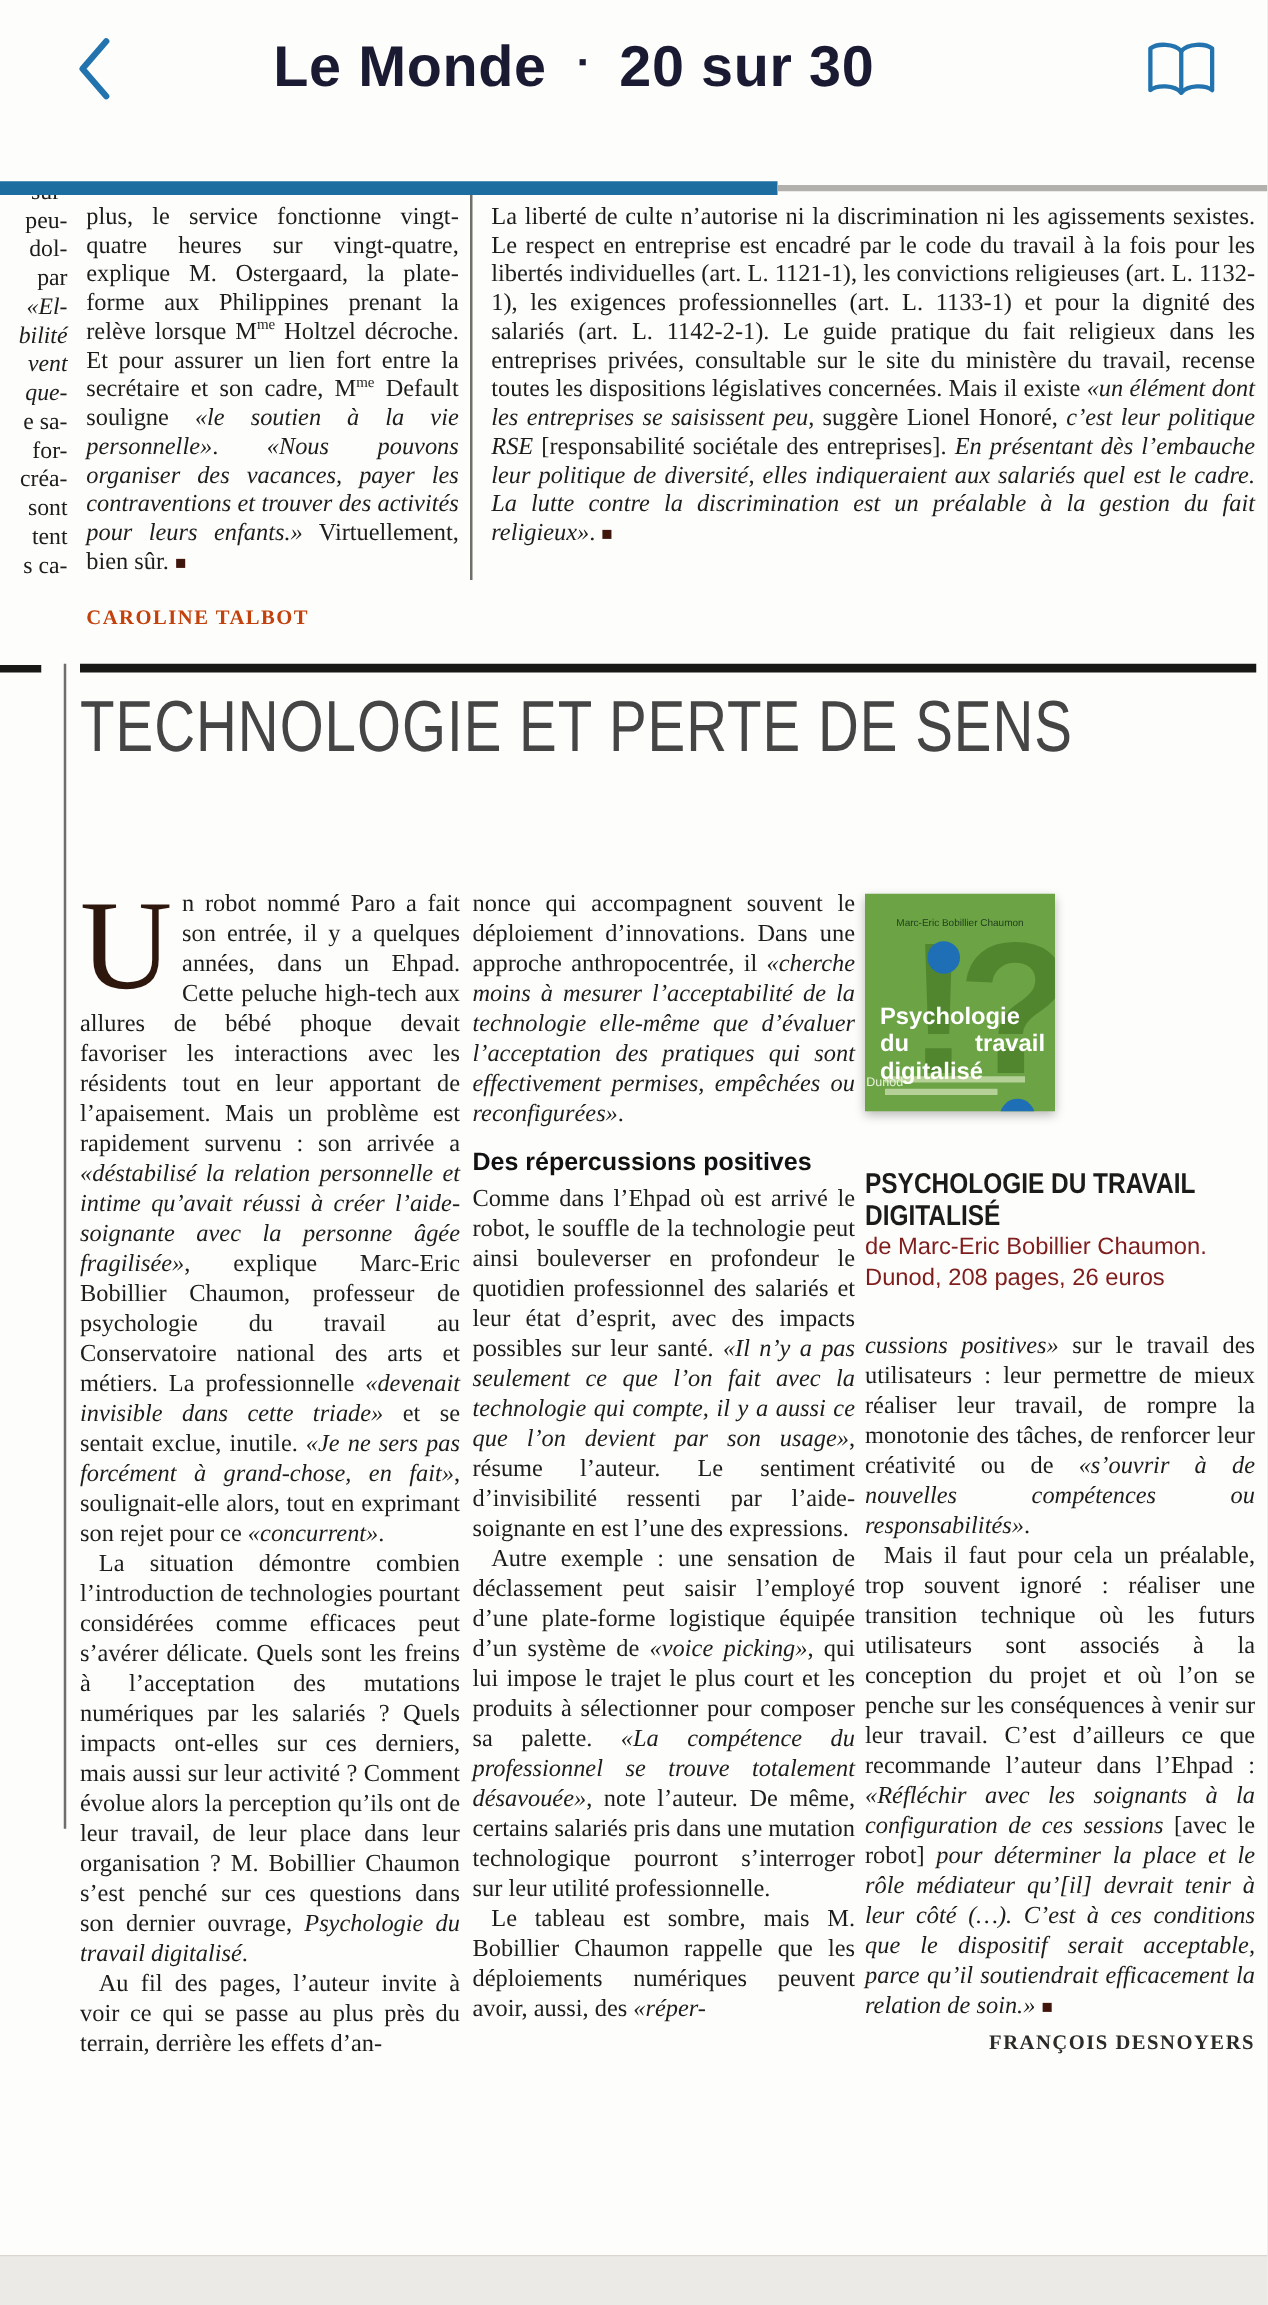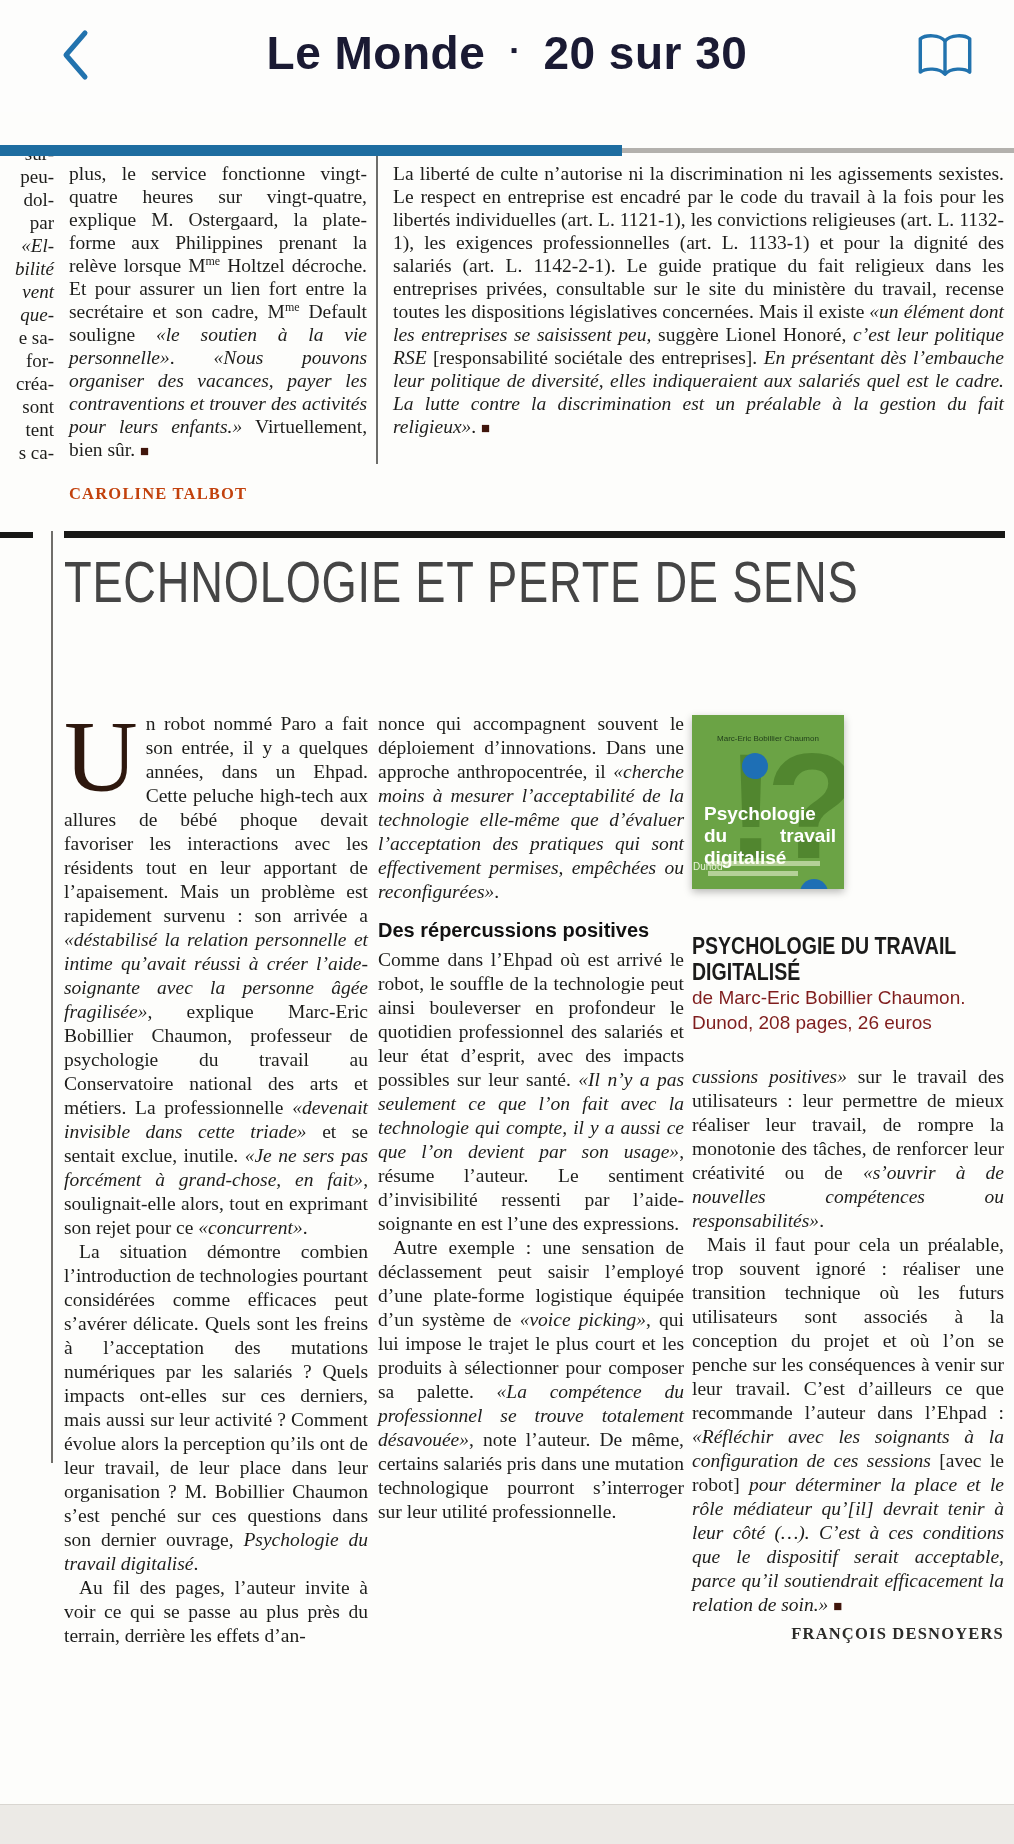--- a/index.html
+++ b/index.html
@@ -1,21 +1,21 @@
 <!DOCTYPE html>
 <html lang="fr"><head>
 <meta charset="utf-8">
 <style>
   html,body{margin:0;padding:0;background:#e9e7e4;}
   .screen{position:relative;width:1014px;height:1844px;background:#f0efec;overflow:hidden;
           font-family:"Liberation Serif",serif;color:#1d1d1b;}
   
   .app-header{position:absolute;left:0;top:0;width:1014px;height:112px;background:#fdfdfc;z-index:5;}
   .back-btn{position:absolute;left:52px;top:28px;width:46px;height:58px;display:flex;align-items:center;justify-content:center;cursor:pointer;}
-  .hdr-title{position:absolute;left:0;top:26px;width:1014px;text-align:center;
+  .hdr-title{position:absolute;left:0;top:26px;width:918px;text-align:center;
              font-family:"Liberation Sans",sans-serif;font-weight:700;font-size:46px;color:#1a1a33;letter-spacing:.5px;}
   .hdr-sep{font-size:20px;vertical-align:middle;position:relative;top:-6px;margin:0 12px;}
   .reader-btn{position:absolute;left:912px;top:30px;width:66px;height:56px;display:flex;align-items:center;justify-content:center;cursor:pointer;}
   
   .page{position:absolute;left:0;top:112px;width:1014px;height:1692px;background:#fdfdfb;}
   .bottom-strip{position:absolute;left:0;top:1804px;width:1014px;height:40px;background:#eceae6;border-top:1px solid #d9d6d1;}
   
   .blue-bar{position:absolute;left:0;top:33px;width:622px;height:11px;background:#1e6da0;z-index:3;}
   .gray-line{position:absolute;left:622px;top:36px;width:392px;height:5px;background:#b3b1ad;z-index:3;}
   .frag-col{position:absolute;left:0;top:30px;width:54px;text-align:right;font-size:19px;line-height:23px;}
@@ -133,20 +133,21 @@
       <p><span class="dropcap">U</span><span><span>n robot nommé Paro a fait son entrée, il y a quelques années, dans un Ehpad. Cette peluche high-tech aux allures de bébé phoque devait favoriser les interactions avec les résidents tout en leur apportant de l’apaisement. Mais un problème est rapidement survenu : son arrivée a </span><span class="it">«déstabilisé la relation personnelle et intime qu’avait réussi à créer l’aide-soignante avec la personne âgée fragilisée»</span><span>, explique Marc-Eric Bobillier Chaumon, professeur de psychologie du travail au Conservatoire national des arts et métiers. La professionnelle </span><span class="it">«devenait invisible dans cette triade»</span><span> et se sentait exclue, inutile. </span><span class="it">«Je ne sers pas forcément à grand-chose, en fait»</span><span>, soulignait-elle alors, tout en exprimant son rejet pour ce </span><span class="it">«concurrent»</span><span>.</span></span></p>
       <p class="indent"><span>La situation démontre combien l’introduction de technologies pourtant considérées comme efficaces peut s’avérer délicate. Quels sont les freins à l’acceptation des mutations numériques par les salariés ? Quels impacts ont-elles sur ces derniers, mais aussi sur leur activité ? Comment évolue alors la perception qu’ils ont de leur travail, de leur place dans leur organisation ? M. Bobillier Chaumon s’est penché sur ces questions dans son dernier ouvrage, </span><span class="it">Psychologie du travail digitalisé</span><span>.</span></p>
       <p class="indent"><span>Au fil des pages, l’auteur invite à voir ce qui se passe au plus près du terrain, derrière les effets d’an-</span></p>
     </div>
 
     <div class="col col2">
       <p><span>nonce qui accompagnent souvent le déploiement d’innovations. Dans une approche anthropocentrée, il </span><span class="it">«cherche moins à mesurer l’acceptabilité de la technologie elle-même que d’évaluer l’acceptation des pratiques qui sont effectivement permises, empêchées ou reconfigurées»</span><span>.</span></p>
       <h3 class="subhead">Des répercussions positives</h3>
       <p><span>Comme dans l’Ehpad où est arrivé le robot, le souffle de la technologie peut ainsi bouleverser en profondeur le quotidien professionnel des salariés et leur état d’esprit, avec des impacts possibles sur leur santé. </span><span class="it">«Il n’y a pas seulement ce que l’on fait avec la technologie qui compte, il y a aussi ce que l’on devient par son usage»</span><span>, résume l’auteur. Le sentiment d’invisibilité ressenti par l’aide-soignante en est l’une des expressions.</span></p>
       <p class="indent"><span>Autre exemple : une sensation de déclassement peut saisir l’employé d’une plate-forme logistique équipée d’un système de </span><span class="it">«voice picking»</span><span>, qui lui impose le trajet le plus court et les produits à sélectionner pour composer sa palette. </span><span class="it">«La compétence du professionnel se trouve totalement désavouée»</span><span>, note l’auteur. De même, certains salariés pris dans une mutation technologique pourront s’interroger sur leur utilité professionnelle.</span></p>
+      <p class="indent"><span>Le tableau est sombre, mais M. Bobillier Chaumon rappelle que les déploiements numériques peuvent avoir, aussi, des </span><span class="it">«réper-</span></p>
     </div>
 
     <div class="col col3">
       <div class="book-cover">
         <div class="cover-author">Marc-Eric Bobillier Chaumon</div>
         <div class="glyph-char">!?</div>
         <div class="dot dot1"></div>
         <div class="dot dot2"></div>
         <div class="cover-title">Psychologie du travail digitalisé</div>
         <div class="cover-sub1"></div>

